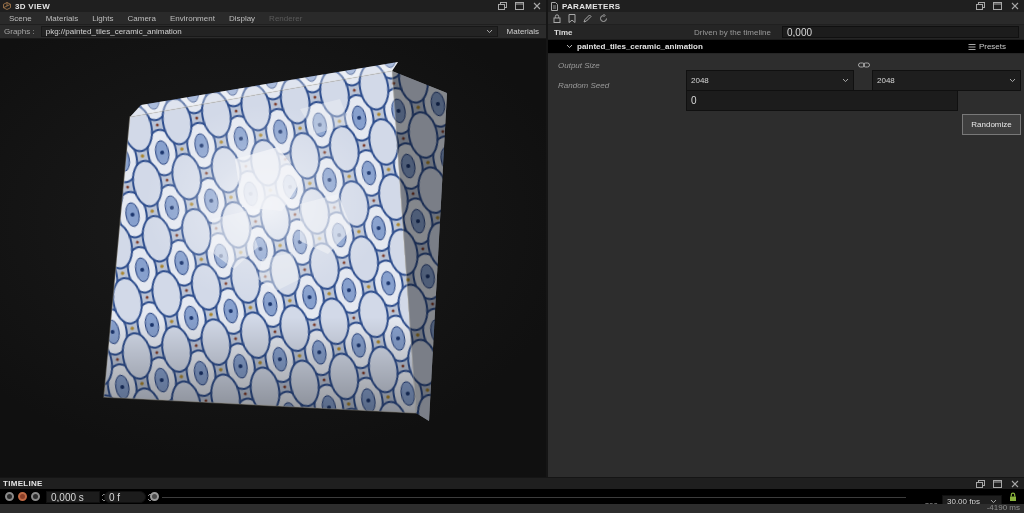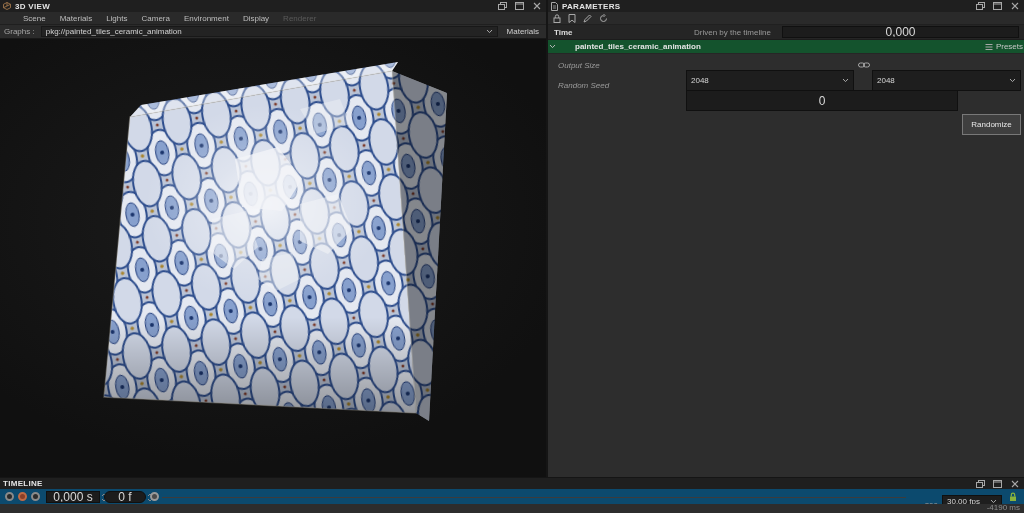--- a/index.html
+++ b/index.html
@@ -13,60 +13,60 @@
   
   .hdr { height: 12px; background: #1f1f1f; display: flex; align-items: center; padding: 0 3px; gap: 4px; }
   .hdr .title { font-weight: bold; color: #e4e4e4; letter-spacing: .3px; }
   .sp { flex: 1; }
   .winbtn { width: 13px; height: 10px; display: flex; align-items: center; justify-content: center; cursor: default; }
   .ic { display: inline-flex; align-items: center; justify-content: center; }
   svg { display: block; }
 
   
   .panel3d { position: absolute; left: 0; top: 0; width: 546px; height: 477px; background: #262626; }
-  .menubar { height: 13px; background: #2a2a2a; border-bottom: 1px solid #1f1f1f; display: flex; align-items: center; padding-left: 16px; }
+  .menubar { height: 13px; background: #2a2a2a; border-bottom: 1px solid #1f1f1f; display: flex; align-items: center; padding-left: 2px; }
   .menu-item { padding: 0 7px; color: #bdbdbd; }
   .menu-item.disabled { color: #5a5a5a; }
   .graphsbar { height: 14px; background: #2b2b2b; display: flex; align-items: center; gap: 6px; padding: 0 4px; border-bottom: 1px solid #181818; }
   .glabel { color: #a8a8a8; white-space: nowrap; }
   .dd { background: #232323; border: 1px solid #181818; height: 11px; display: flex; align-items: center; padding: 0 4px; color: #d2d2d2; gap: 3px; white-space: nowrap; }
   .graphs-dd { flex: 1; }
   .txtbtn { color: #cfcfcf; padding: 0 3px; white-space: nowrap; }
   .viewport { position: absolute; left: 0; top: 39px; width: 546px; height: 438px;
     background: radial-gradient(ellipse 62% 55% at 44% 42%, #1c1c1c 0%, #101010 100%); }
 
   
   .panelParams { position: absolute; left: 547px; top: 0; width: 477px; height: 477px; background: #2d2d2d; border-left: 1px solid #151515; }
   .ptoolbar { height: 13px; background: #2a2a2a; border-bottom: 1px solid #202020; display: flex; align-items: center; gap: 7px; padding: 0 5px; }
   .time-row { position: relative; height: 15px; background: #252525; border-bottom: 1px solid #1c1c1c; }
   .time-label { position: absolute; left: 6px; top: 3px; font-weight: bold; color: #dedede; }
   .time-mode { position: absolute; left: 146px; top: 3px; color: #9a9a9a; }
-  .field { background: #1c1c1c; border: 1px solid #101010; color: #d8d8d8; font-size: 12px;
-    font-family: "Liberation Sans", "DejaVu Sans", sans-serif; padding: 0 4px; text-align: center; }
+  .field { background: #1c1c1c; border: 1px solid #101010; color: #d8d8d8; font-size: 10px;
+    font-family: "Liberation Sans", "DejaVu Sans", sans-serif; padding: 0 4px; }
   input.field { outline: none; }
   .time-input { position: absolute; left: 234px; top: 1px; width: 237px; height: 12px; }
-  .section { height: 14px; background: #14532d; border-bottom: 1px solid #262626; display: flex; align-items: center; gap: 19px; padding: 0 1px; }
+  .section { height: 14px; background: #000000; border-bottom: 1px solid #262626; display: flex; align-items: center; gap: 4px; padding: 0 18px; }
   .section .name { font-weight: bold; color: #e4e4e4; }
   .presets { display: flex; align-items: center; gap: 3px; color: #c8c8c8; }
   .prow { position: relative; height: 17px; margin-top: 3px; }
   .plabel { position: absolute; left: 10px; top: 4px; font-style: italic; color: #9a9a9a; }
   .ctrl { position: absolute; top: 13px; height: 21px; }
   .dd2 { background: #1e1e1e; border: 1px solid #101010; display: flex; align-items: center; padding: 0 4px; color: #d6d6d6; gap: 3px; }
   #dd-width  { left: 138px; width: 168px; }
   #link-ic   { left: 309px; top: 3px; width: 13px; height: 9px; }
   #dd-height { left: 324px; width: 149px; }
   #seed-input { left: 138px; width: 272px; }
   #randomize { left: 414px; width: 59px; background: #3f3f3f; border: 1px solid #787878; color: #e8e8e8;
     font-size: 8px; font-family: "Liberation Sans", "DejaVu Sans", sans-serif;
     display: flex; align-items: center; justify-content: center; margin-top: 24px; }
 
   
   .panelTl { position: absolute; left: 0; top: 477px; width: 1024px; height: 36px; background: #2a2a2a; border-top: 1px solid #151515; }
   .panelTl .hdr { height: 11px; }
-  .tlc { position: relative; height: 16px; background: #0c4a6e; border-bottom: 1px solid #202020; }
+  .tlc { position: relative; height: 16px; background: #000000; border-bottom: 1px solid #202020; }
   .cbtn { position: absolute; top: 3px; width: 9px; height: 9px; border-radius: 50%; border: 2px solid #8a8a8a; background: #2b2b2b; }
   #btn-loop   { left: 5px; }
   #btn-record { left: 18px; border-color: #c06a45; background: #8a3f28; }
   #btn-play   { left: 31px; }
   .tl-time  { position: absolute; left: 46px; top: 2px; width: 54px; height: 12px; }
   .tl-frame { position: absolute; left: 104px; top: 2px; width: 42px; height: 12px; border-radius: 6px; }
   .spinner { position: absolute; top: 2px; width: 8px; height: 12px; display: flex; flex-direction: column; align-items: center; justify-content: center; gap: 1px; }
   .playhead { position: absolute; left: 150px; top: 3px; width: 9px; height: 9px; border-radius: 50%; border: 2px solid #9a9a9a; background: #4a4a4a; }
   .track { position: absolute; left: 162px; right: 118px; top: 8px; height: 1px; background: #3c3c3c; }
   .tl-max { position: absolute; right: 86px; top: 12px; color: #9a9a9a; }

